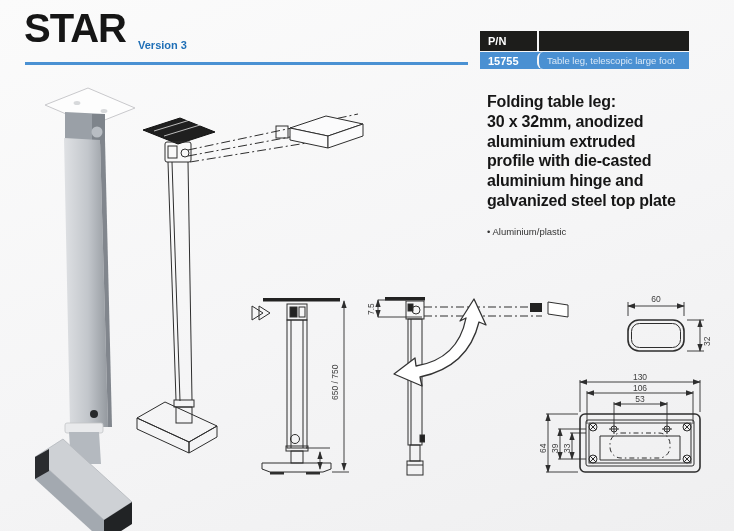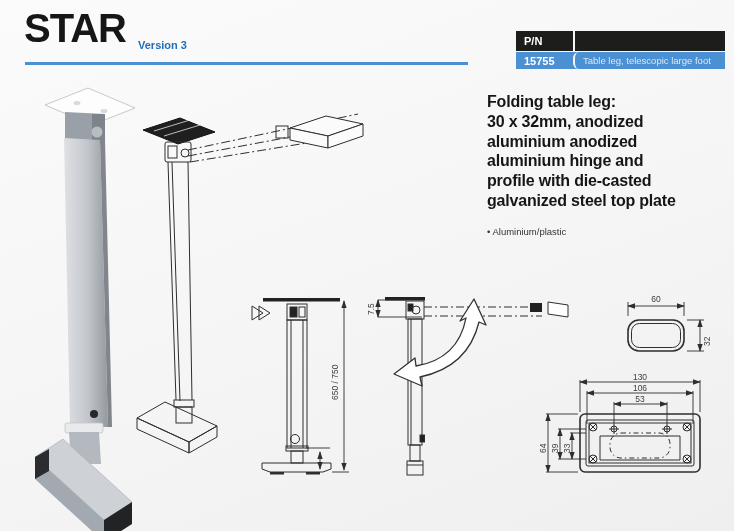--- a/index.html
+++ b/index.html
@@ -7,21 +7,21 @@
   #page{
     position:relative; width:734px; height:531px; overflow:hidden;
     background:linear-gradient(160deg,#fbfbfb 0%,#f5f5f6 55%,#efeff0 100%);
   }
   .abs{position:absolute;}
   
   .title{left:24px; top:6px; font-size:40px; font-weight:bold; letter-spacing:-1px; color:#161616;}
   .version{left:138px; top:39px; font-size:11px; font-weight:bold; color:#1f6fb6;}
   .rule{left:25px; top:62px; width:443px; height:3px; background:#4a91d3;}
   
-  .ptable{left:516px; top:31px; width:209px; font-size:11px;}
+  .ptable{left:480px; top:31px; width:209px; font-size:11px;}
   .ptable .hdr{display:flex; background:#1d1d1b; color:#ffffff; height:20px; align-items:center;}
   .ptable .row{display:flex; background:#4a90d2; color:#ffffff; height:17px; align-items:center; margin-top:1px;}
   .ptable .c1{width:57px; padding-left:8px; font-weight:bold; box-sizing:border-box; flex:none;}
   .ptable .c2{flex:1; padding-left:8px; border-left:2px solid #f5f5f6; height:100%; display:flex; align-items:center;}
   .ptable .row .c2{color:#d9e8f7; font-weight:normal; font-size:9.5px;border-radius:6px;}
   
   .heading{left:487px; top:92px; width:247px; font-size:16px; line-height:19.8px; font-weight:bold; color:#161616; letter-spacing:-0.2px;}
   .bullet{left:487px; top:226px; font-size:9.5px; color:#333333;text-align:center;}
   
   svg text{font-family:"Liberation Sans", sans-serif; font-size:8.5px; fill:#3d3d3d;}
@@ -46,23 +46,23 @@
     </div>
     <div class="row">
       <div class="c1">15755</div>
       <div class="c2">Table leg, telescopic large foot</div>
     </div>
   </div>
 
   <div class="abs heading">
     <div>Folding table leg:</div>
     <div>30 x 32mm, anodized</div>
-    <div>aluminium anodized</div>
+    <div>aluminium extruded</div>
+    <div>profile with die-casted</div>
     <div>aluminium hinge and</div>
-    <div>profile with die-casted</div>
     <div>galvanized steel top plate</div>
   </div>
   <div class="abs bullet">• Aluminium/plastic</div>
 
   <svg width="0" height="0" class="abs">
     <defs>
       <marker id="ae" markerWidth="9" markerHeight="8" refX="8" refY="3" orient="auto">
         <path d="M0,0 L9,3 L0,6 Z" fill="#2e2e2e"></path>
       </marker>
       <marker id="as" markerWidth="9" markerHeight="8" refX="1" refY="3" orient="auto">

